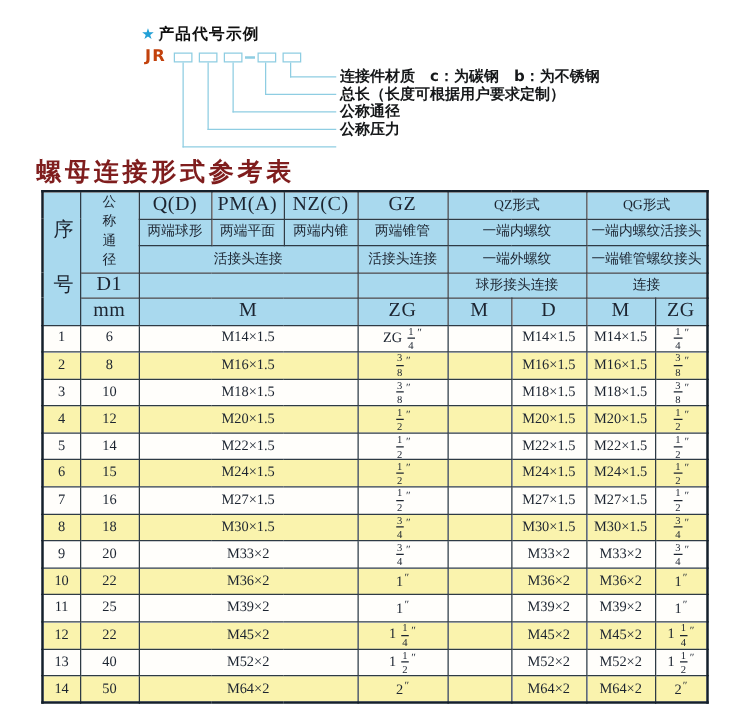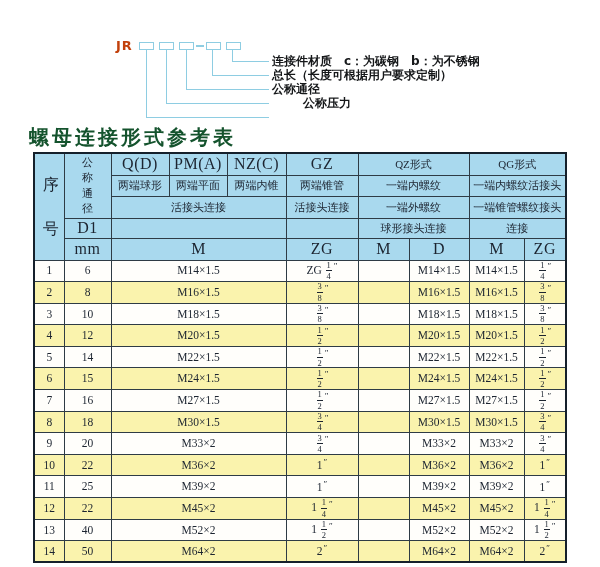--- a/index.html
+++ b/index.html
@@ -14,21 +14,21 @@
     font-size:12.5px;font-weight:bold;color:#111;letter-spacing:1px;white-space:nowrap;}
   .code-title .star{color:var(--star,#22a0d6);margin-right:2px;font-size:12px;}
   .jr{position:absolute;left:116px;top:38px;font-family:"DejaVu Sans","Liberation Sans",sans-serif;
     font-size:13px;font-weight:bold;color:#c2410c;letter-spacing:1px;}
   .cbox{position:absolute;top:42px;width:13px;height:6px;border:1.5px solid var(--line,#9fd4e6);background:#fff;}
   .dash{position:absolute;top:45px;width:8px;height:0;border-top:2px solid var(--line,#9fd4e6);}
   .conn{position:absolute;border-left:1.5px solid var(--line,#8ecde2);border-bottom:1.5px solid var(--line,#8ecde2);}
   .dlabel{position:absolute;left:272px;height:14px;line-height:14px;white-space:nowrap;
     font-family:"DejaVu Sans","Liberation Sans",sans-serif;font-size:12px;font-weight:bold;color:#16181a;}
   
-  .tbl-title{position:absolute;left:29px;top:124px;font-size:20px;font-weight:bold;color:#14532d;
+  .tbl-title{position:absolute;left:29px;top:124px;font-size:20px;font-weight:bold;color:#7f1d1d;
     letter-spacing:3px;font-family:"Liberation Serif","DejaVu Serif",serif;}
   
   table.ref{position:absolute;left:33px;top:152px;width:532px;border-collapse:collapse;table-layout:fixed;
     border:2px solid #15202b;}
   .ref th,.ref td{border:1px solid #2e3b45;padding:0;text-align:center;vertical-align:middle;
     font-weight:normal;font-size:11px;line-height:1.1;overflow:hidden;}
   .ref thead th{background:var(--hdr,#a9d9ee);}
   .ref .lat{font-size:16px;letter-spacing:0.5px;}
   .ref tbody tr{height:21.6px;}
   .ref tbody tr:nth-child(even) td{background:var(--yel,#faf3ad);}
@@ -38,39 +38,42 @@
   .vert2{width:13px;margin:0 auto;word-break:break-all;line-height:44px;font-size:16px;}
   .fr{display:inline-flex;flex-direction:column;vertical-align:middle;line-height:1;font-size:8.5px;margin:0 1px;}
   .fr .nu{border-bottom:1px solid currentColor;padding:0 1px 1px;}
   .fr .de{padding-top:1px;}
   .dq{font-size:9px;vertical-align:4px;margin-left:1px;}
 </style>
 </head>
 <body style="--hdr: #a9d9ee; --yel: #faf3ad; --line: #8ecde2; --star: #22a0d6;">
 
 <div class="diagram">
+  <div class="code-title">
+    <span class="star">★</span><span>产品代号示例</span>
+  </div>
   <div class="jr">JR</div>
 
   <div class="cbox" style="left:139px;"></div>
   <div class="cbox" style="left:159px;"></div>
   <div class="cbox" style="left:179px;"></div>
   <div class="dash" style="left:196px;"></div>
   <div class="cbox" style="left:206px;"></div>
   <div class="cbox" style="left:226px;"></div>
 
   <div class="conn" style="left:232px;top:50px;width:36px;height:11px;"></div>
   <div class="conn" style="left:212px;top:50px;width:56px;height:25px;"></div>
   <div class="conn" style="left:186px;top:50px;width:82px;height:39px;"></div>
   <div class="conn" style="left:166px;top:50px;width:102px;height:53px;"></div>
   <div class="conn" style="left:146px;top:50px;width:122px;height:67px;"></div>
 
   <div class="dlabel" style="top:54px;">连接件材质　c：为碳钢　b：为不锈钢</div>
   <div class="dlabel" style="top:68px;">总长（长度可根据用户要求定制）</div>
   <div class="dlabel" style="top:82px;">公称通径</div>
-  <div class="dlabel" style="top:96px;margin-left:31px;">公称压力</div>
+  <div class="dlabel" style="top:96px;">公称压力</div>
 </div>
 
 <div class="tbl-title">螺母连接形式参考表</div>
 
 <table class="ref">
   <colgroup>
     <col style="width:30px">
       <col style="width:47px">
       <col style="width:58px">
       <col style="width:58px">

